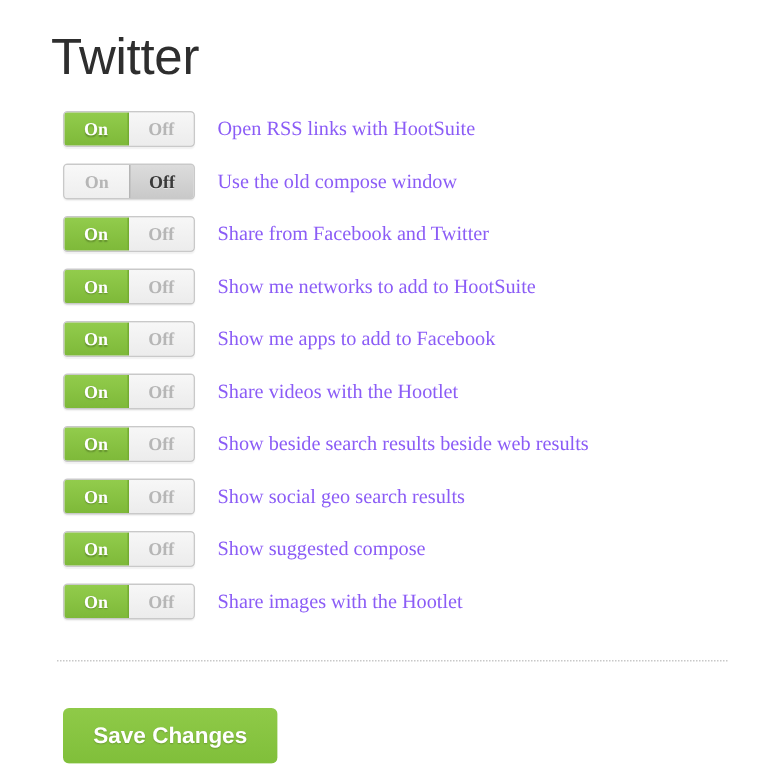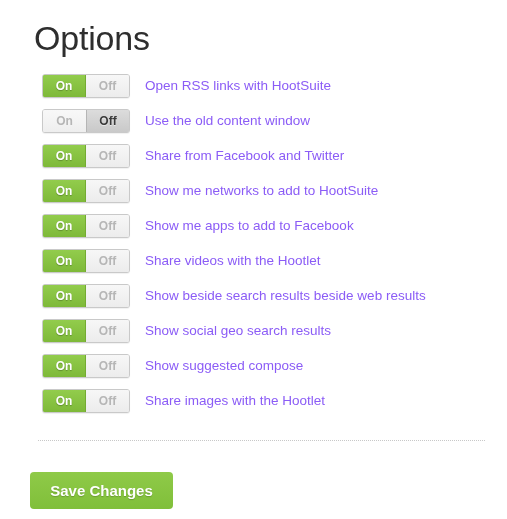--- a/index.html
+++ b/index.html
@@ -34,20 +34,21 @@
     left: 0;
     top: 74px;
     width: 507px;
   }
   .option-row {
     position: relative;
     height: 24px;
     margin-bottom: 11px;
     display: flex;
     align-items: center;
+    font-family: Liberation Serif, serif;
   }
 
   
   .toggle {
     position: absolute;
     left: 42px;
     top: 0;
     width: 88px;
     height: 24px;
     box-sizing: border-box;
@@ -119,21 +120,21 @@
     left: 38px;
     top: 440px;
     width: 447px;
     height: 0;
     border-top: 1px dotted #c8c8c8;
   }
 
   
   .save-button {
     position: absolute;
-    left: 30px;
+    left: 42px;
     top: 472px;
     width: 143px;
     height: 37px;
     box-sizing: border-box;
     border: none;
     border-radius: 4px;
     background: #86c440;
     background-image: linear-gradient(to bottom, #8fca48, #80bf3a);
     color: #ffffff;
     font-family: "Liberation Sans", sans-serif;
@@ -142,36 +143,36 @@
     text-shadow: 0 1px 1px rgba(0,0,0,0.2);
     cursor: pointer;
     display: flex;
     align-items: center;
     justify-content: center;
   }
 </style>
 </head>
 <body>
 
-<h1 class="page-title">Options</h1>
+<h1 class="page-title">Twitter</h1>
 
 <div class="options-list">
     <div class="option-row">
       <div class="toggle is-on">
         <span class="toggle-half toggle-on">On</span>
         <span class="toggle-half toggle-off">Off</span>
       </div>
       <span class="option-label">Open RSS links with HootSuite</span>
     </div>
     <div class="option-row">
       <div class="toggle is-off">
         <span class="toggle-half toggle-on">On</span>
         <span class="toggle-half toggle-off">Off</span>
       </div>
-      <span class="option-label">Use the old content window</span>
+      <span class="option-label">Use the old compose window</span>
     </div>
     <div class="option-row">
       <div class="toggle is-on">
         <span class="toggle-half toggle-on">On</span>
         <span class="toggle-half toggle-off">Off</span>
       </div>
       <span class="option-label">Share from Facebook and Twitter</span>
     </div>
     <div class="option-row">
       <div class="toggle is-on">

